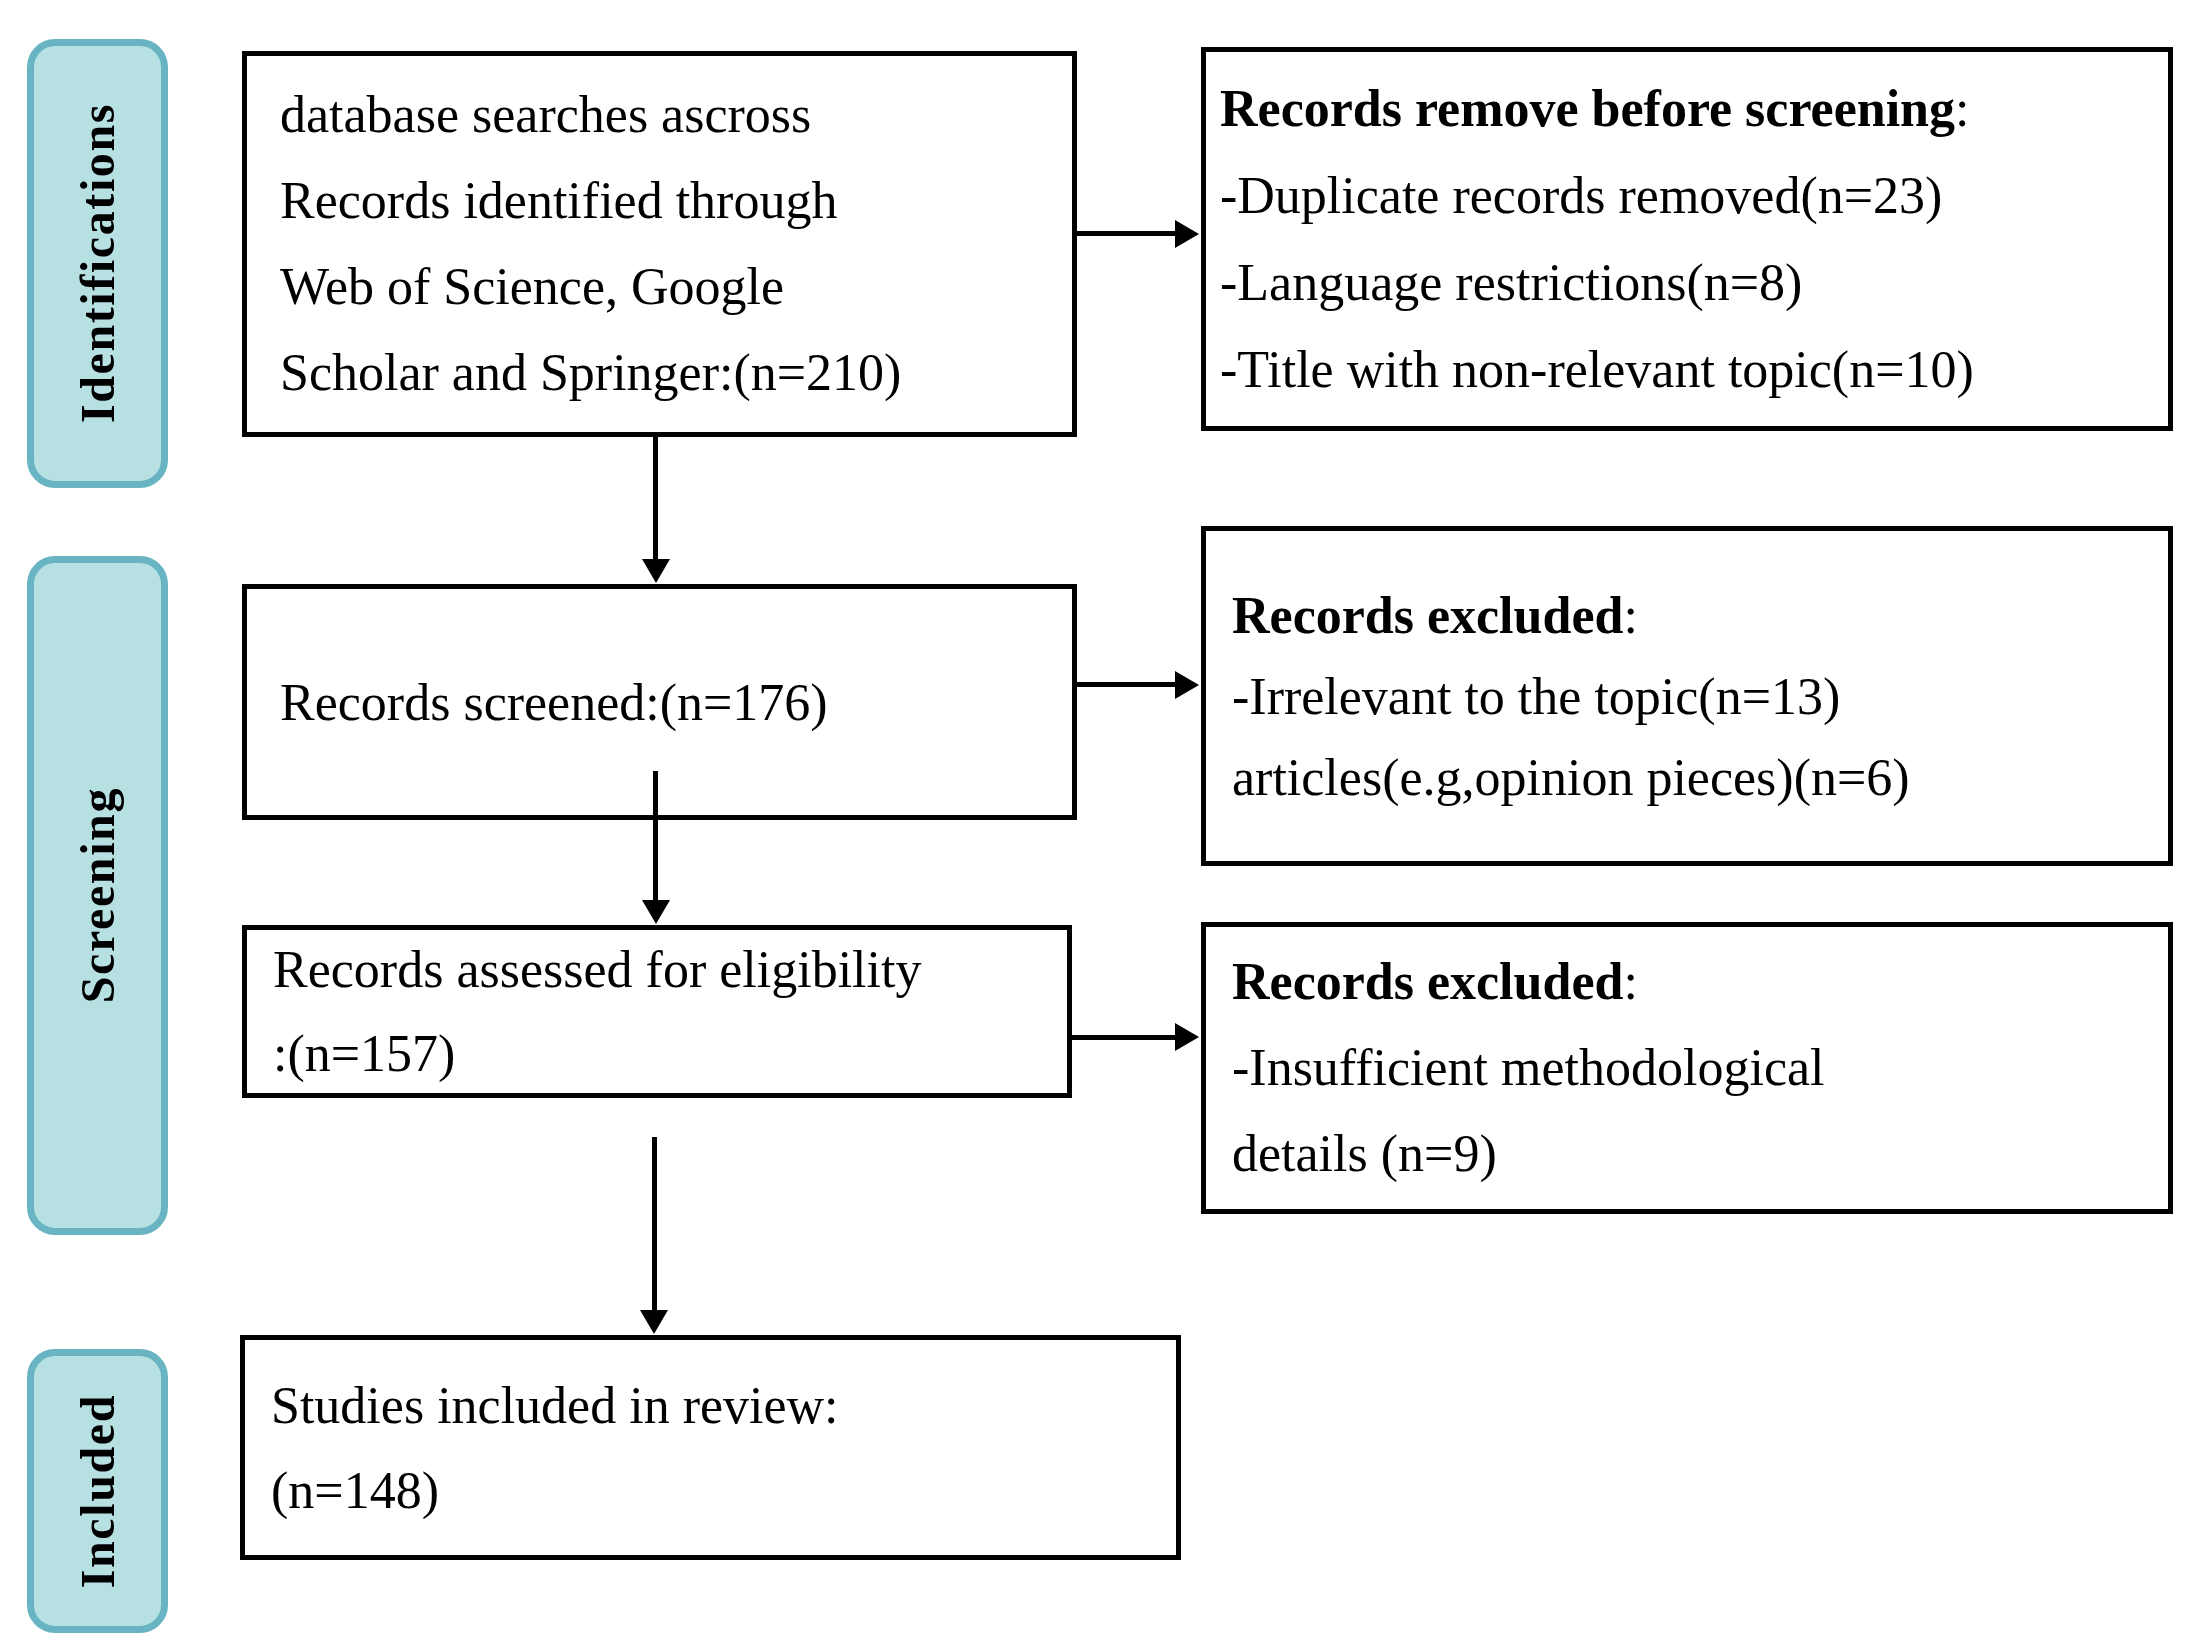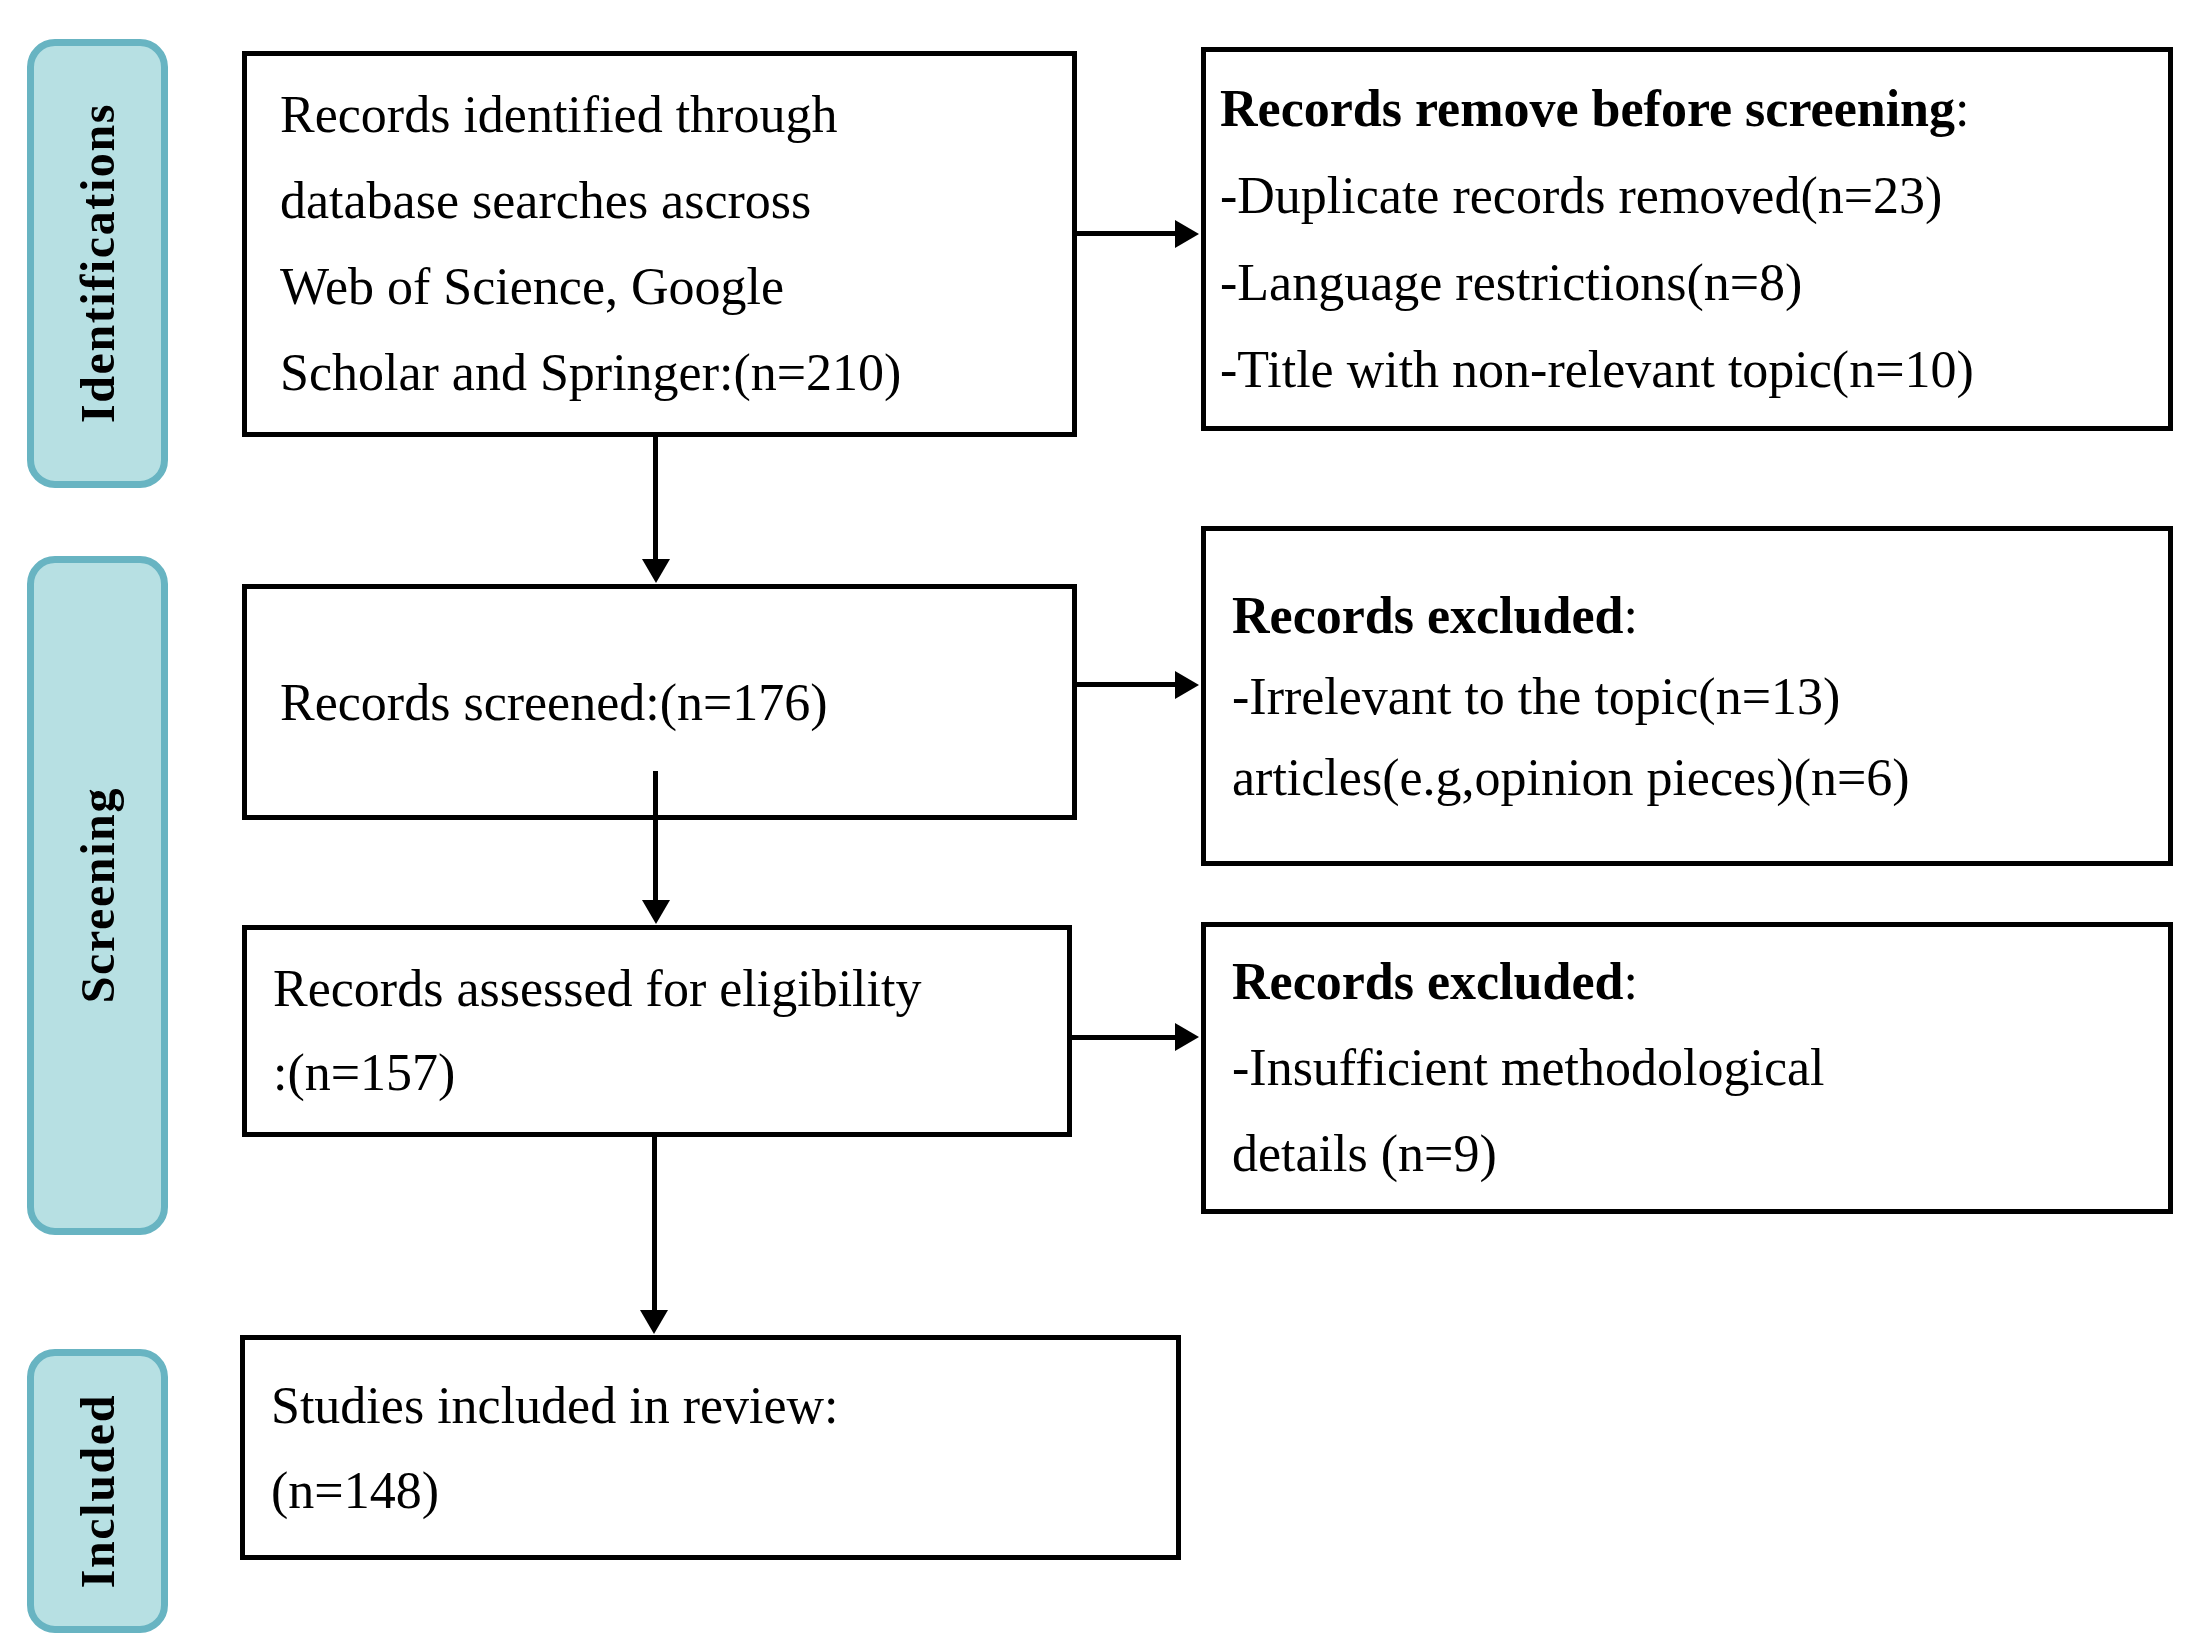--- a/index.html
+++ b/index.html
@@ -70,31 +70,31 @@
     <span class="vtext">Identifications</span>
   </div>
   <div class="stage" style="left:27px;top:556px;width:141px;height:679px;">
     <span class="vtext">Screening</span>
   </div>
   <div class="stage" style="left:27px;top:1349px;width:141px;height:284px;">
     <span class="vtext">Included</span>
   </div>
 
   <div class="fbox" style="left:242px;top:51px;width:835px;height:386px;padding-left:33px;line-height:86px;">
+    <span class="line">database searches ascross</span>
     <span class="line">Records identified through</span>
-    <span class="line">database searches ascross</span>
     <span class="line">Web of Science, Google</span>
     <span class="line">Scholar and Springer:(n=210)</span>
   </div>
 
   <div class="fbox" style="left:242px;top:584px;width:835px;height:236px;padding-left:33px;line-height:85px;">
     <span class="line">Records screened:(n=176)</span>
   </div>
 
-  <div class="fbox" style="left:242px;top:925px;width:830px;height:212px;padding-left:26px;line-height:84px;">
+  <div class="fbox" style="left:242px;top:925px;width:830px;height:173px;padding-left:26px;line-height:84px;">
     <span class="line">Records assessed for eligibility</span>
     <span class="line">:(n=157)</span>
   </div>
 
   <div class="fbox" style="left:240px;top:1335px;width:941px;height:225px;padding-left:26px;line-height:85px;">
     <span class="line">Studies included in review:</span>
     <span class="line">(n=148)</span>
   </div>
 
   <div class="fbox" style="left:1201px;top:47px;width:972px;height:384px;padding-left:14px;line-height:87px;">

